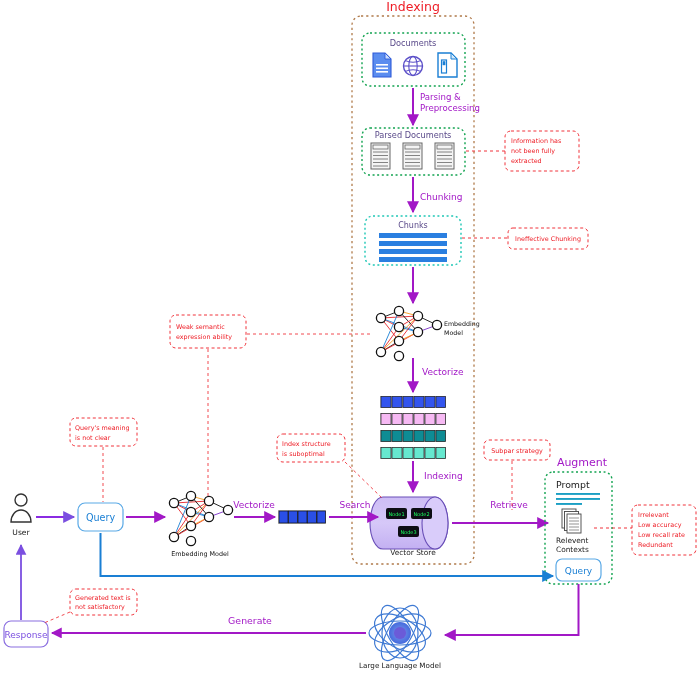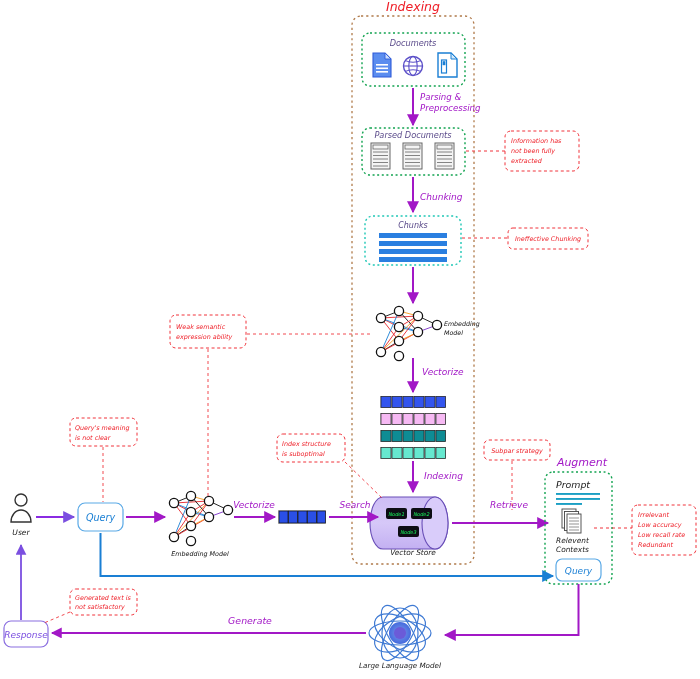--- a/index.html
+++ b/index.html
@@ -1,20 +1,20 @@
 <!DOCTYPE html>
 <html><head>
 <meta charset="utf-8">
 <style>
   html,body{margin:0;padding:0;background:#ffffff;}
   body{
     font-family:"DejaVu Sans", sans-serif;
     width:700px;height:679px;position:relative;overflow:hidden;
   }
-  #stage{position:absolute;left:0;top:0;width:700px;height:679px;font-style:italic;}
+  #stage{position:absolute;left:0;top:0;width:700px;height:679px;}
   svg#diagram{position:absolute;left:0;top:0;width:700px;height:679px;}
   .lbl{font-family:"DejaVu Sans",sans-serif;}
 </style>
 </head>
 <body>
 
 <div id="stage">
 <svg id="diagram" viewBox="0 0 700 679" xmlns="http://www.w3.org/2000/svg">
   <defs>
     <marker id="ar-purple" markerWidth="7" markerHeight="7" refX="5.4" refY="3" orient="auto">

